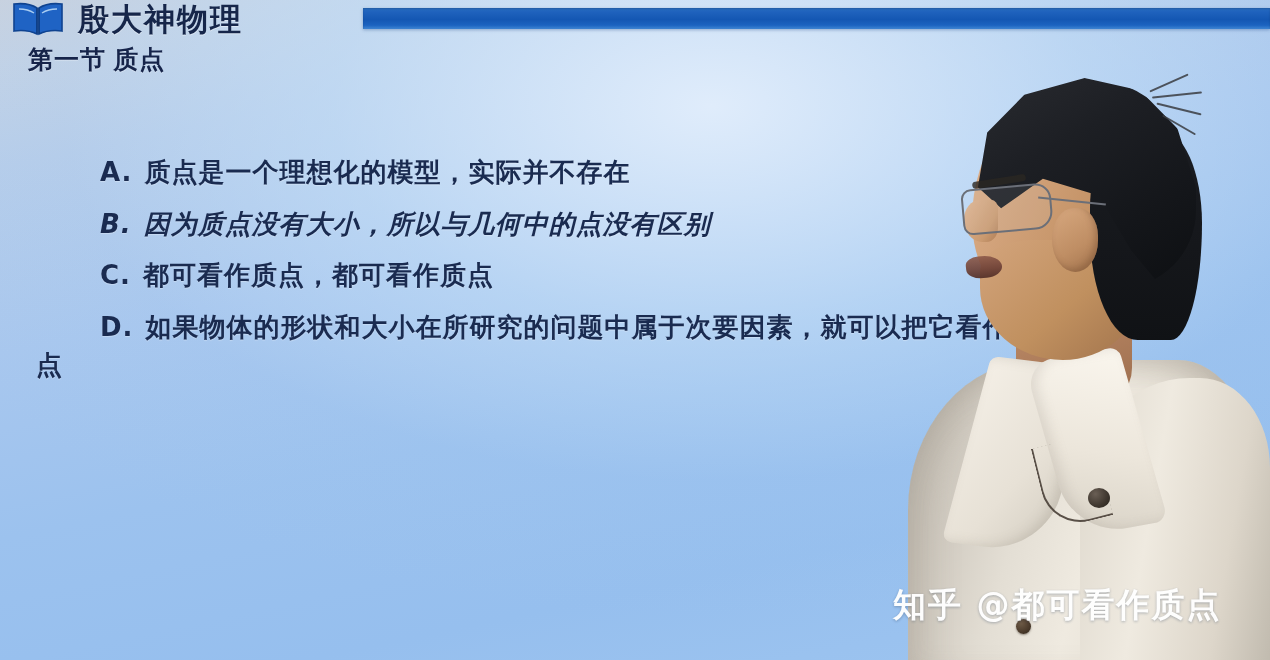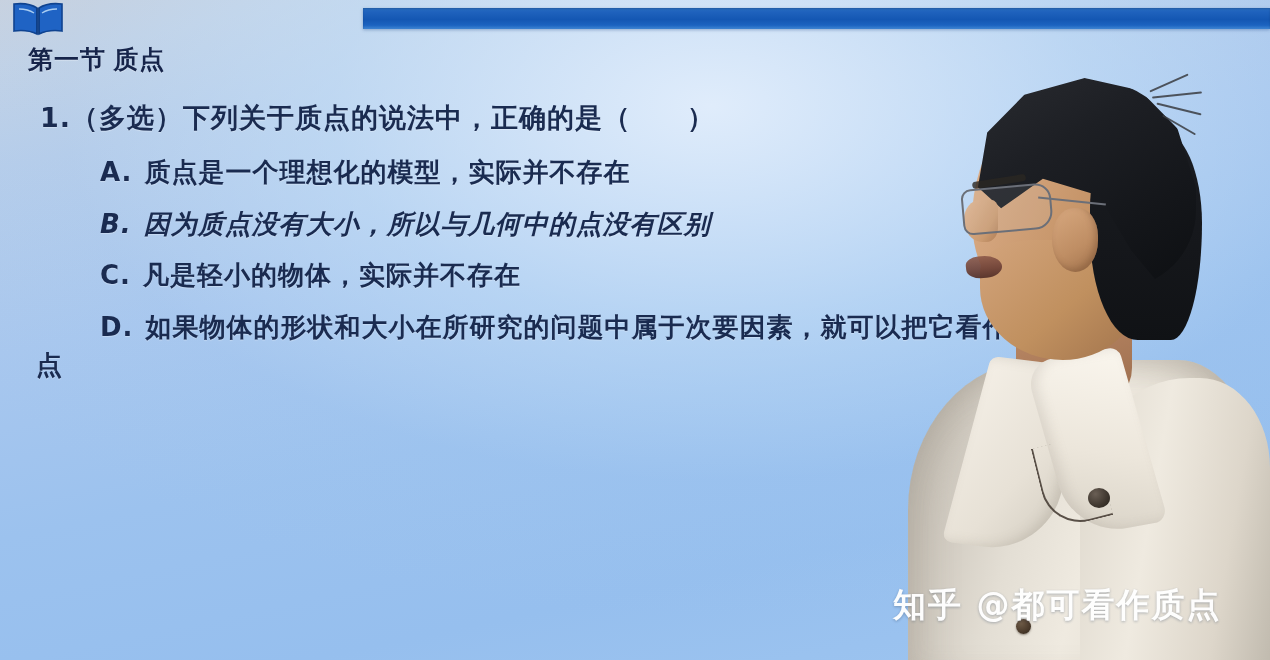--- a/index.html
+++ b/index.html
@@ -286,38 +286,38 @@
   <div id="header">
 
     <svg class="book-icon" viewBox="0 0 56 34" aria-hidden="true">
       <path d="M27 6 C21 2, 12 1, 4 2 L4 29 C12 28, 21 29, 27 32 Z" fill="#1f63c4" stroke="#0f4390" stroke-width="1.6"></path>
       <path d="M29 6 C35 2, 44 1, 52 2 L52 29 C44 28, 35 29, 29 32 Z" fill="#1f63c4" stroke="#0f4390" stroke-width="1.6"></path>
       <path d="M27 6 L27 32 M29 6 L29 32" stroke="#0c3c82" stroke-width="1.4"></path>
       <path d="M9 7 C15 7, 21 9, 24 11" stroke="#a9cdf2" stroke-width="1.3" fill="none"></path>
       <path d="M47 7 C41 7, 35 9, 32 11" stroke="#a9cdf2" stroke-width="1.3" fill="none"></path>
     </svg>
 
+    <div class="brand-title">殷大神物理</div>
 
     <div class="header-bar"></div>
   </div>
 
   <div class="section-title">第一节  质点</div>
 
-  <div class="question-stem">1.（多选）下列关于质点的说法中，正确的是（　　）</div>
 
   <div class="option" id="opt-a">
     <span class="opt-letter">A.</span><span>质点是一个理想化的模型，实际并不存在</span>
   </div>
 
   <div class="option" id="opt-b">
     <span class="opt-letter">B.</span><span>因为质点没有大小，所以与几何中的点没有区别</span>
   </div>
 
   <div class="option" id="opt-c">
-    <span class="opt-letter">C.</span><span>凡是轻小的物体，实际并不存在</span>
+    <span class="opt-letter">C.</span><span>都可看作质点，都可看作质点</span>
   </div>
 
   <div class="option" id="opt-d">
     <span class="opt-letter">D.</span><span>如果物体的形状和大小在所研究的问题中属于次要因素，就可以把它看作质</span>
   </div>
 
   <div class="option-wrap-tail">点</div>
 
   <div id="instructor">
     <div class="torso"></div>

